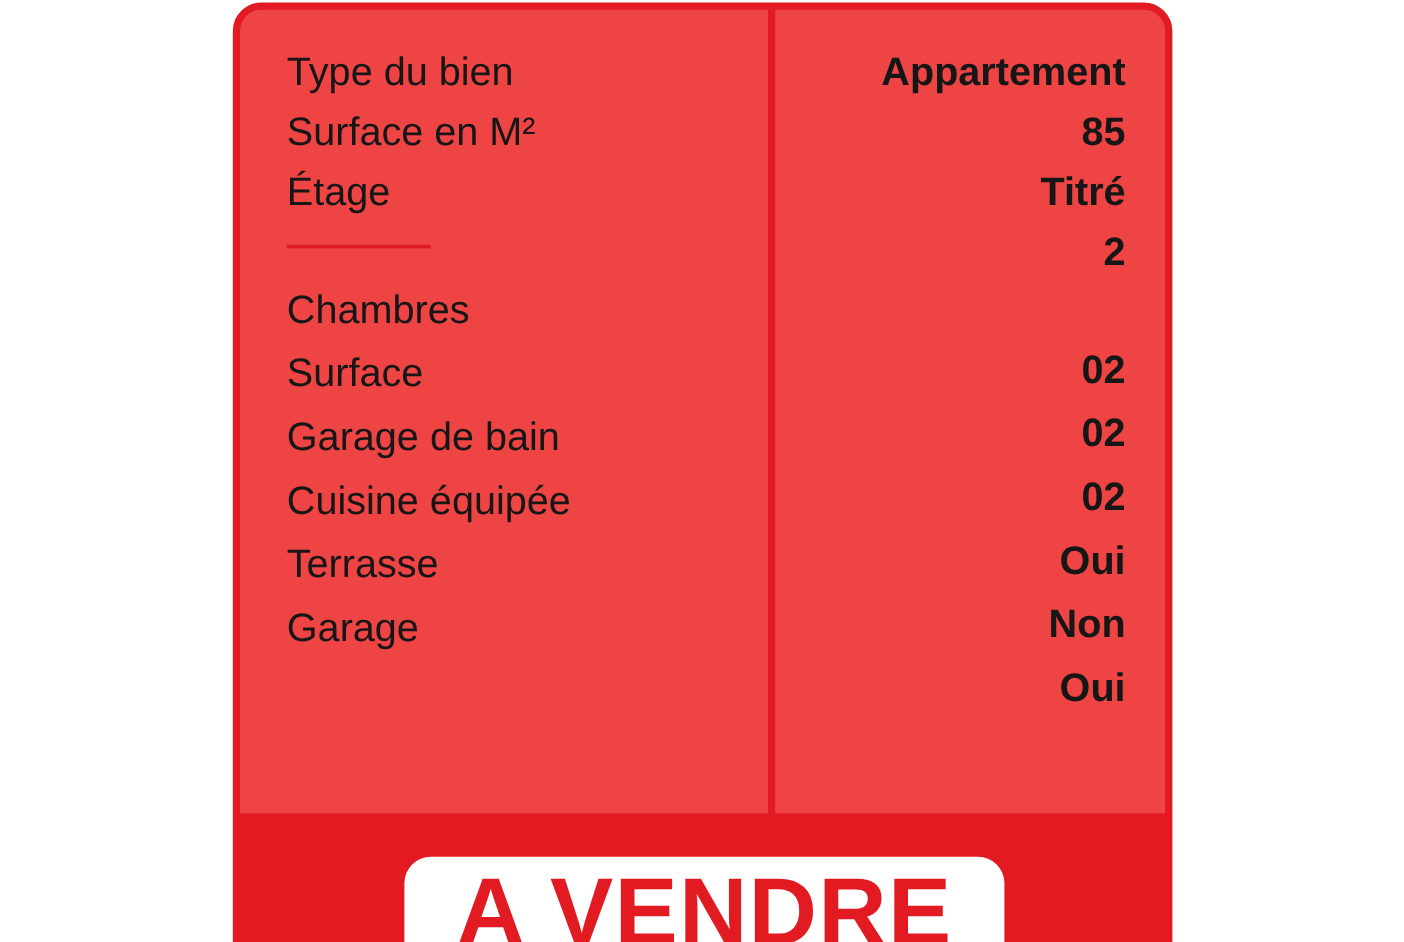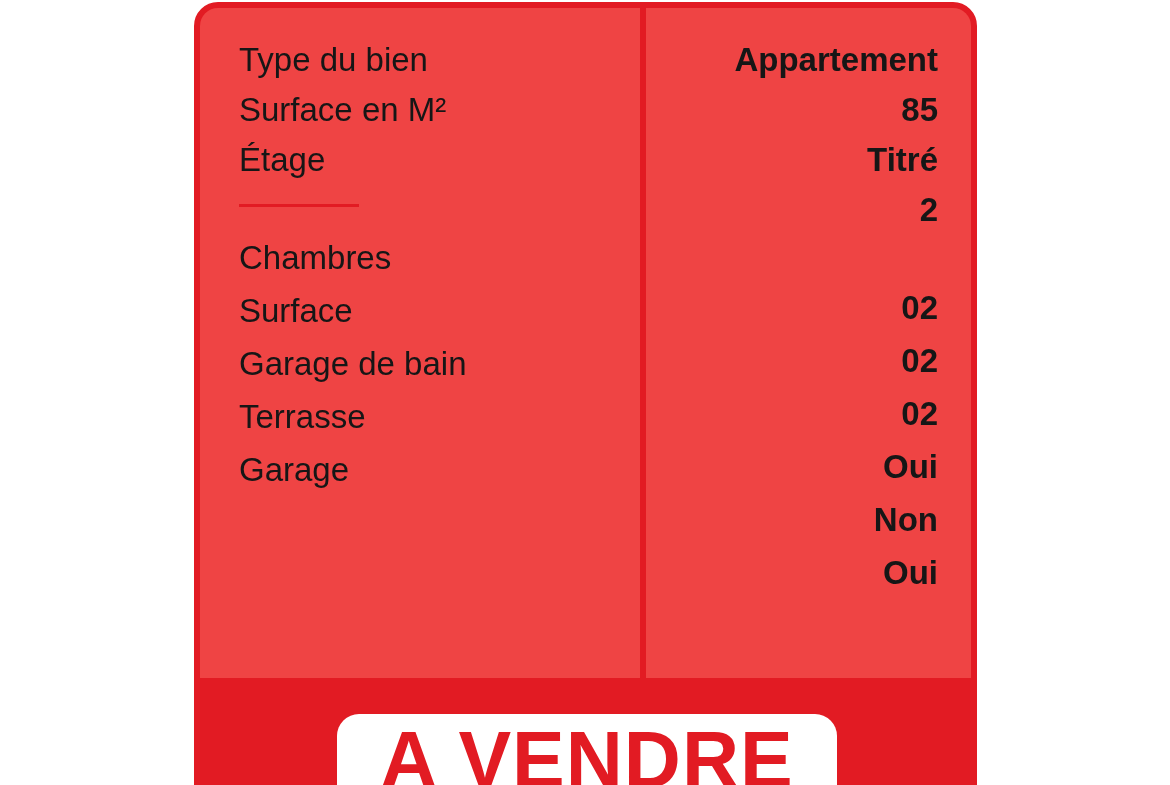--- a/index.html
+++ b/index.html
@@ -105,20 +105,21 @@
     <div class="col-left">
       <div class="row">Type du bien</div>
       <div class="row">Surface en M²</div>
       <div class="row">Étage</div>
 
       <div class="h-divider"></div>
 
       <div class="row row-b">Chambres</div>
       <div class="row row-b">Surface</div>
       <div class="row row-b">Garage de bain</div>
+      <div class="row row-b">Cuisine équipée</div>
       <div class="row row-b">Terrasse</div>
       <div class="row row-b">Garage</div>
     </div>
 
     <div class="v-divider"></div>
 
     <div class="col-right">
       <div class="row">Appartement</div>
       <div class="row">85</div>
       <div class="row">Titré</div>

